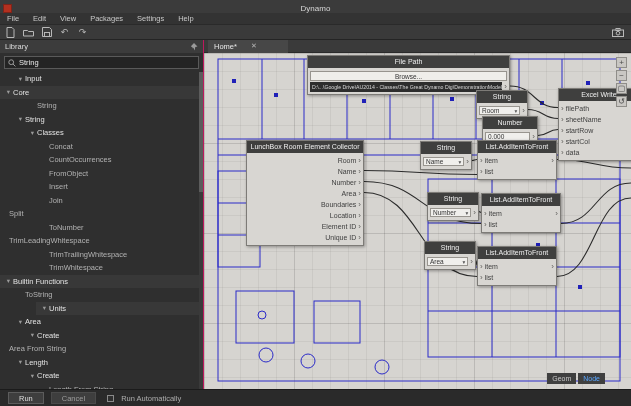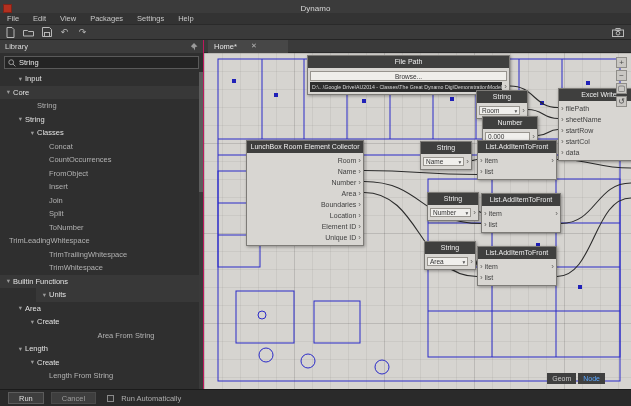--- a/index.html
+++ b/index.html
@@ -183,21 +183,21 @@
             <span>FromObject</span>
           </div>
           <div class="trow" style="padding-left: 40px;">
             <span class="arrow"></span>
             <span>Insert</span>
           </div>
           <div class="trow" style="padding-left: 40px;">
             <span class="arrow"></span>
             <span>Join</span>
           </div>
-          <div class="trow" style="padding-left: 40px;">
+          <div class="trow" style="">
             <span class="arrow"></span>
             <span>Split</span>
           </div>
           <div class="trow" style="padding-left: 40px;">
             <span class="arrow"></span>
             <span>ToNumber</span>
           </div>
           <div class="trow" style="">
             <span class="arrow"></span>
             <span>TrimLeadingWhitespace</span>
@@ -207,33 +207,37 @@
             <span>TrimTrailingWhitespace</span>
           </div>
           <div class="trow" style="padding-left: 40px;">
             <span class="arrow"></span>
             <span>TrimWhitespace</span>
           </div>
           <div class="trow cat top" style="padding-left: 4px;">
             <span class="arrow">▾</span>
             <span>Builtin Functions</span>
           </div>
+          <div class="trow" style="padding-left: 16px;">
+            <span class="arrow"></span>
+            <span>ToString</span>
+          </div>
           <div class="trow cat top" style="padding-left: 4px; margin-left: 36px;">
             <span class="arrow">▾</span>
             <span>Units</span>
           </div>
           <div class="trow cat" style="padding-left: 16px;">
             <span class="arrow">▾</span>
             <span>Area</span>
           </div>
           <div class="trow cat" style="padding-left: 28px;">
             <span class="arrow">▾</span>
             <span>Create</span>
           </div>
-          <div class="trow" style="padding-left: 40px; justify-content: center;">
+          <div class="trow" style="">
             <span class="arrow"></span>
             <span>Area From String</span>
           </div>
           <div class="trow cat" style="padding-left: 16px;">
             <span class="arrow">▾</span>
             <span>Length</span>
           </div>
           <div class="trow cat" style="padding-left: 28px;">
             <span class="arrow">▾</span>
             <span>Create</span>

